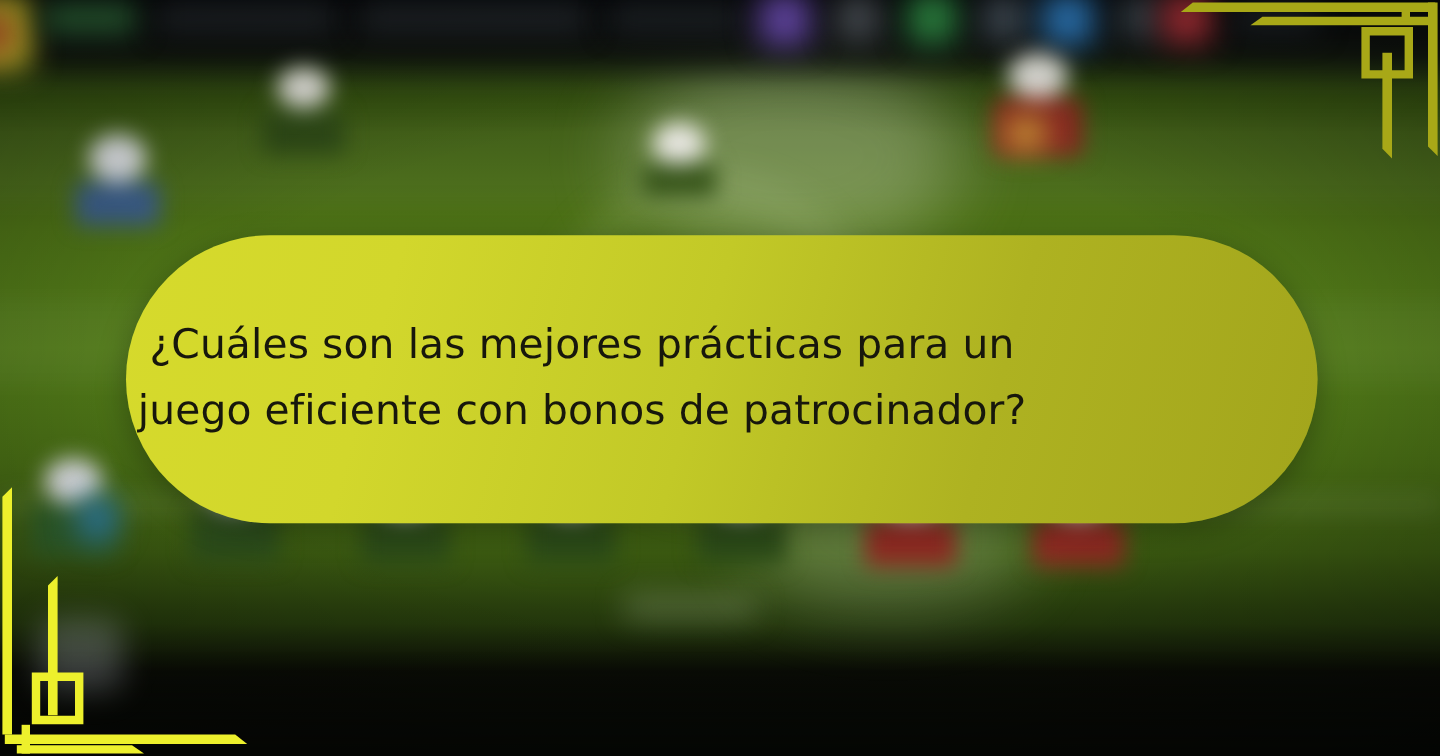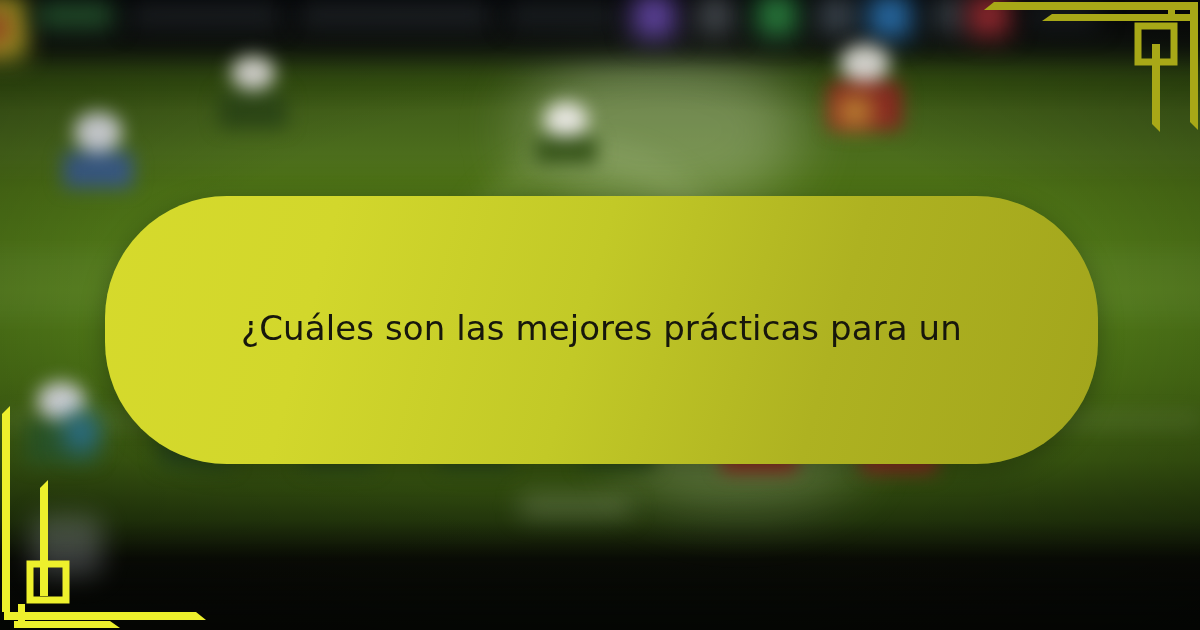--- a/index.html
+++ b/index.html
@@ -100,27 +100,26 @@
     position: absolute;
     filter: blur(10px);
   }
 
   
   #pill {
     position: absolute;
     left: 105px;
     top: 196px;
     width: 993px;
-    height: 268px;
+    height: 240px;
     border-radius: 122px;
     background: linear-gradient(105deg, #d6da2c 0%, #d2d72c 22%, #c2c927 48%, #aeb221 72%, #a2a51c 100%);
     box-shadow: 0 6px 26px rgba(0,0,0,.30);
     display: flex;
     align-items: center;
-    justify-content: center;
   }
   #pill-text {
     width: 760px;
     text-align: center;
     color: #17170c;
     font-size: 34px;
     line-height: 1.62;
     font-weight: 400;
     letter-spacing: .1px;
     padding-bottom: 2px;
@@ -250,16 +249,17 @@
     <polygon points="40,88 48,80 48,196 40,196" fill="#edf02c"></polygon>
 
     <path d="M30,164 h36 v36 h-36 z" fill="none" stroke="#edf02c" stroke-width="7"></path>
 
     <rect x="18" y="204" width="7" height="24" fill="#edf02c"></rect>
   </svg>
 
   <div id="pill">
     <div id="pill-text">
       <span>¿Cuáles son las mejores prácticas para un</span><br>
+      <span>juego eficiente con bonos de patrocinador?</span>
     </div>
   </div>
 
 </div>
 
 </body></html>

